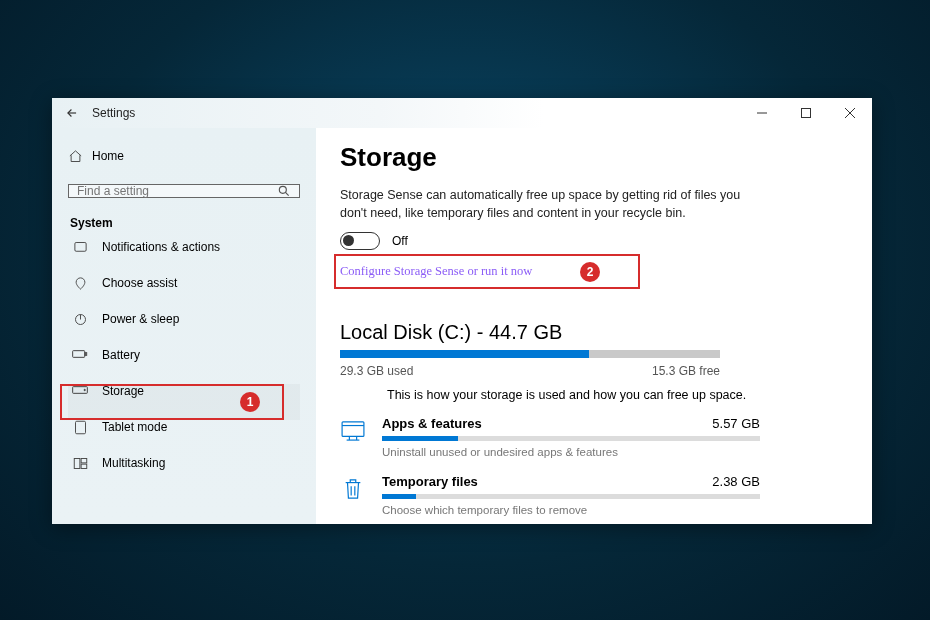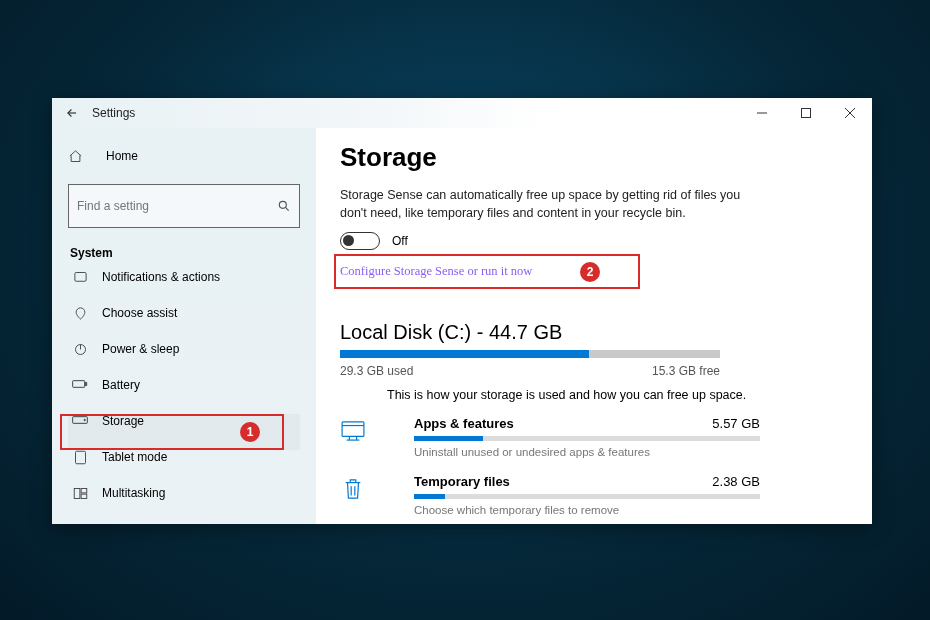--- a/index.html
+++ b/index.html
@@ -34,27 +34,27 @@
   .titlebar .title { font-size: 12px; margin-left: 8px; color: #222; }
   .winbtns { margin-left: auto; display: flex; }
   .winbtn { width: 44px; height: 30px; display:flex; align-items:center; justify-content:center; color:#333; font-size:12px; }
   .body { flex: 1; display: flex; overflow: hidden; }
   .sidebar {
     width: 264px;
     background: linear-gradient(to bottom, #e8f1f4 0%, #eaf2f5 100%);
     padding: 12px 16px 0 16px;
     display: flex; flex-direction: column;
   }
-  .home-row { display:flex; align-items:center; gap:22px; height:32px; margin-bottom:12px; }
+  .home-row { display:flex; align-items:center; gap:8px; height:32px; margin-bottom:12px; }
   .home-row .icon { width:16px; text-align:center; color:#333; }
   .searchbox {
     display:flex; align-items:center;
     border:1px solid #666;
     background: rgba(255,255,255,0.5);
-    height: 44px; padding: 0 8px;
+    height: 14px; padding: 0 8px;
     margin-bottom: 14px;
     justify-content: center;
   }
   .searchbox input {
     flex:1; border:none; background:transparent; outline:none; font-size:12px; color:#555;
   }
   .section-header {
     font-weight:600; font-size:12px; margin: 4px 2px 10px 2px;
   }
   .navlist { list-style:none; }
@@ -95,21 +95,21 @@
   .bar {
     width: 380px; height:8px; background:#c9c9c9; position:relative; margin-bottom:6px;
   }
   .bar .fill { position:absolute; left:0;top:0;bottom:0; background:#0078d4; }
   .barlabels { display:flex; justify-content:space-between; width:380px; font-size:12px; color:#555; margin-bottom:10px;}
   .usage-desc { font-size:12.5px; margin-bottom:14px;margin-left:47px; }
   .cat {
     display:flex; align-items:flex-start; gap:16px; margin-bottom:16px; width:420px;
   }
   .cat .caticon { width:26px; height:26px; display:flex; align-items:center; justify-content:center; margin-top:2px;}
-  .cat .catbody { flex:1;margin-left:32px; }
+  .cat .catbody { flex:1; }
   .cat .cathead { display:flex; justify-content:space-between; font-size:13px; }
   .cat .catname { font-weight:600; }
   .cat .catsize { font-weight:400; }
   .cat .catbar { height:5px; background:#dcdcdc; margin:5px 0 5px 0; position:relative; }
   .cat .catbar .cfill { position:absolute; left:0;top:0;bottom:0; background:#0078d4; }
   .cat .cathint { font-size:11.5px; color:#777; }
   svg { display:block; }
 </style>
 </head>
 <body>

